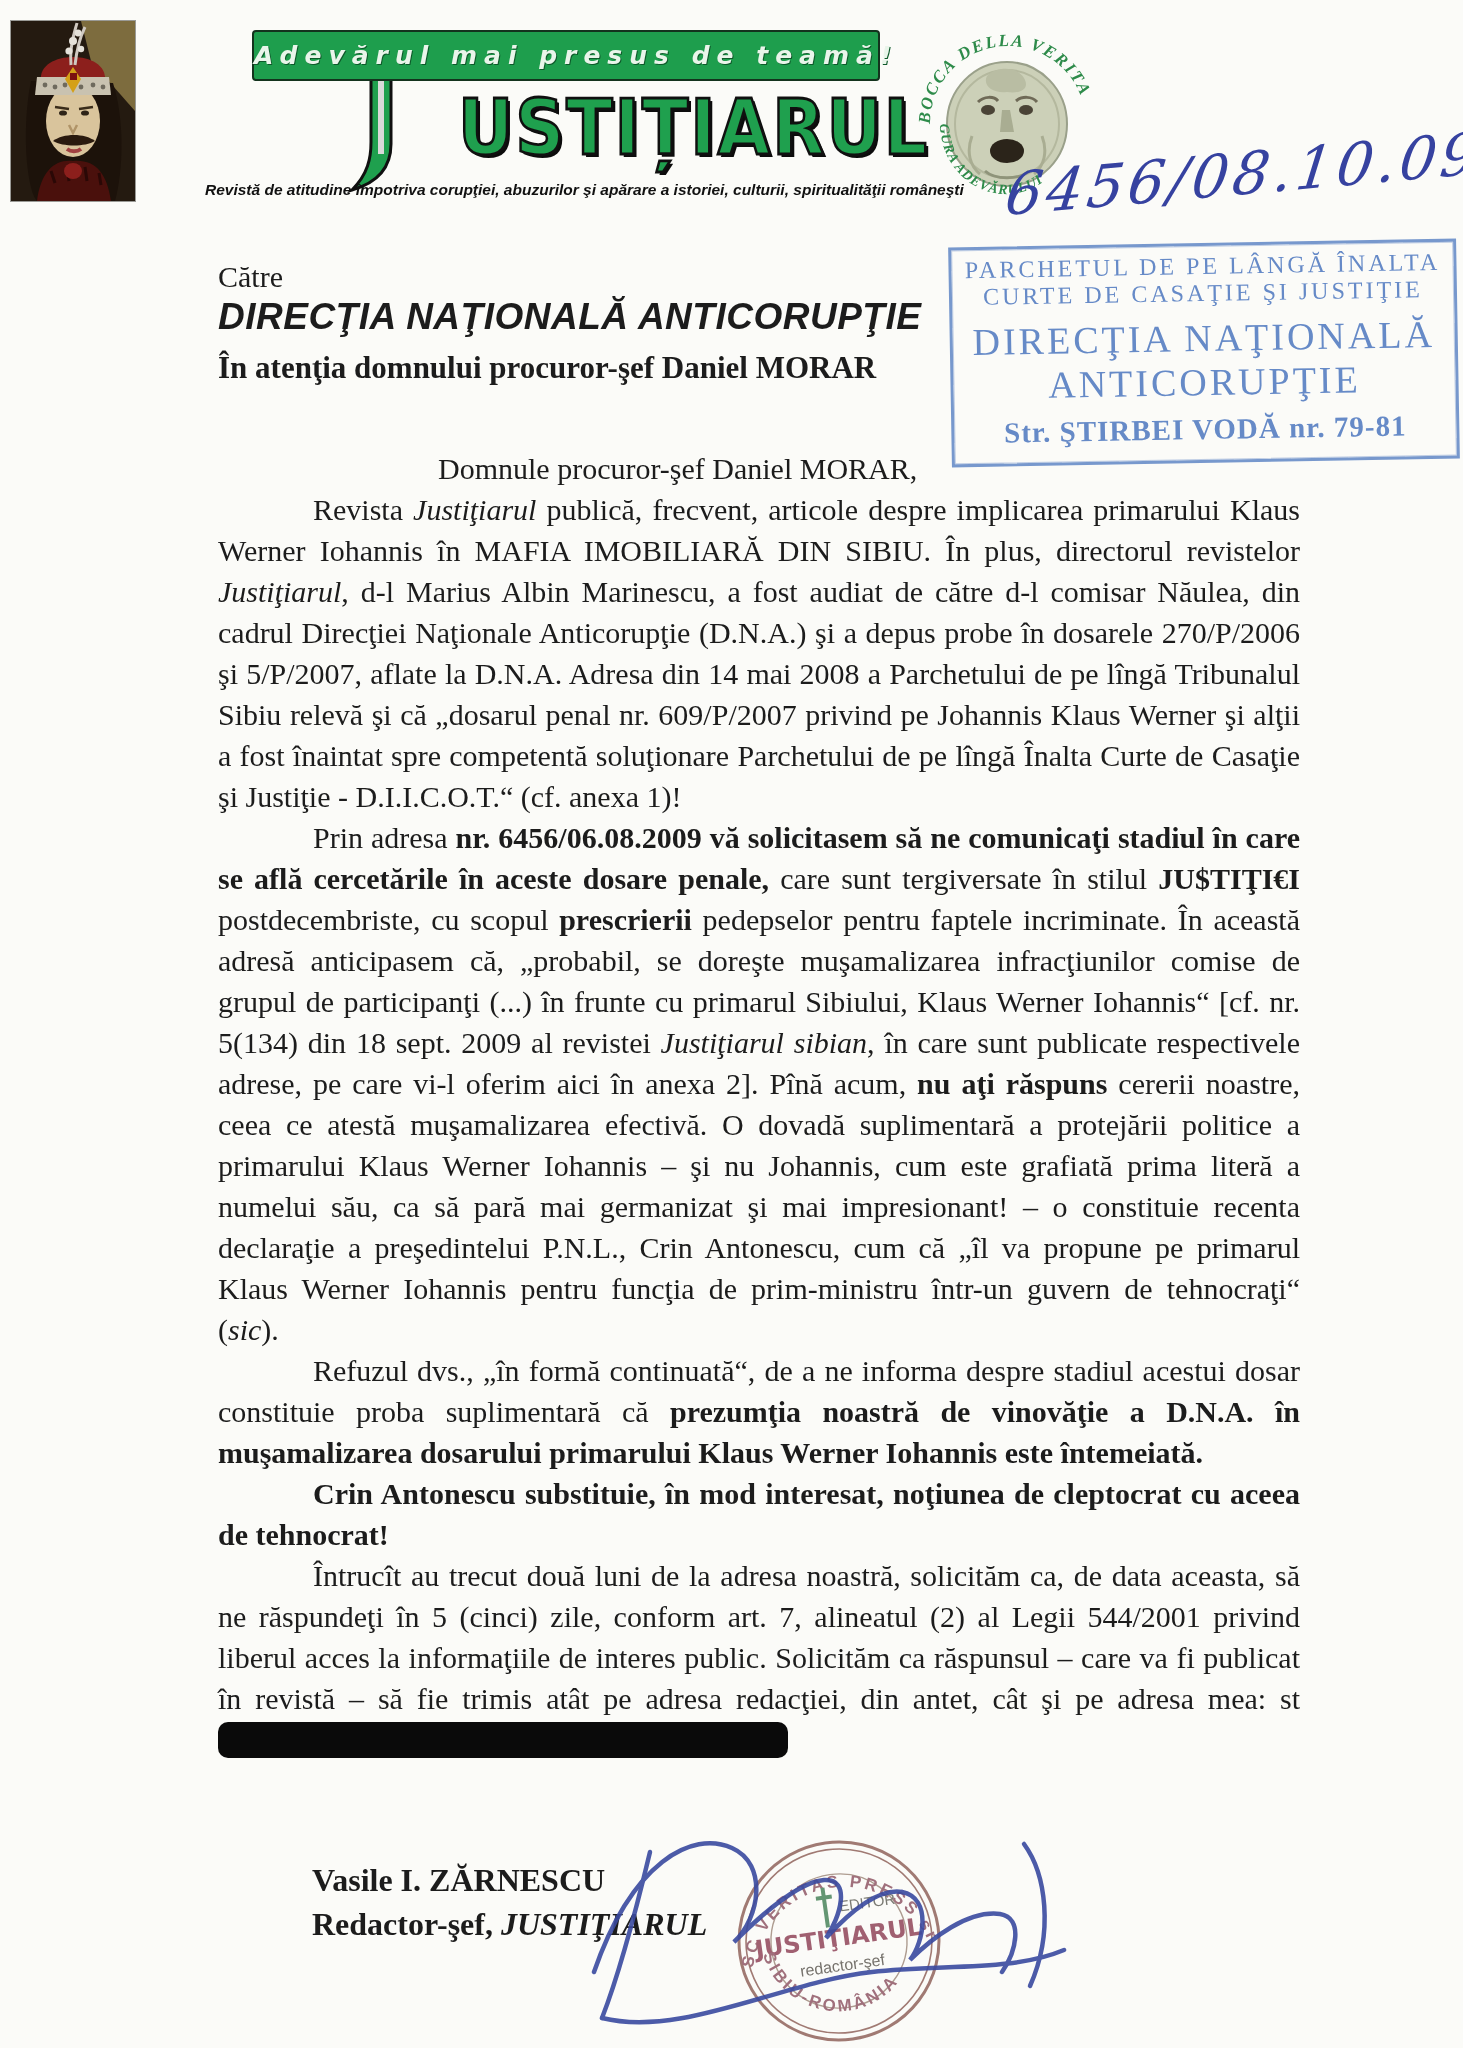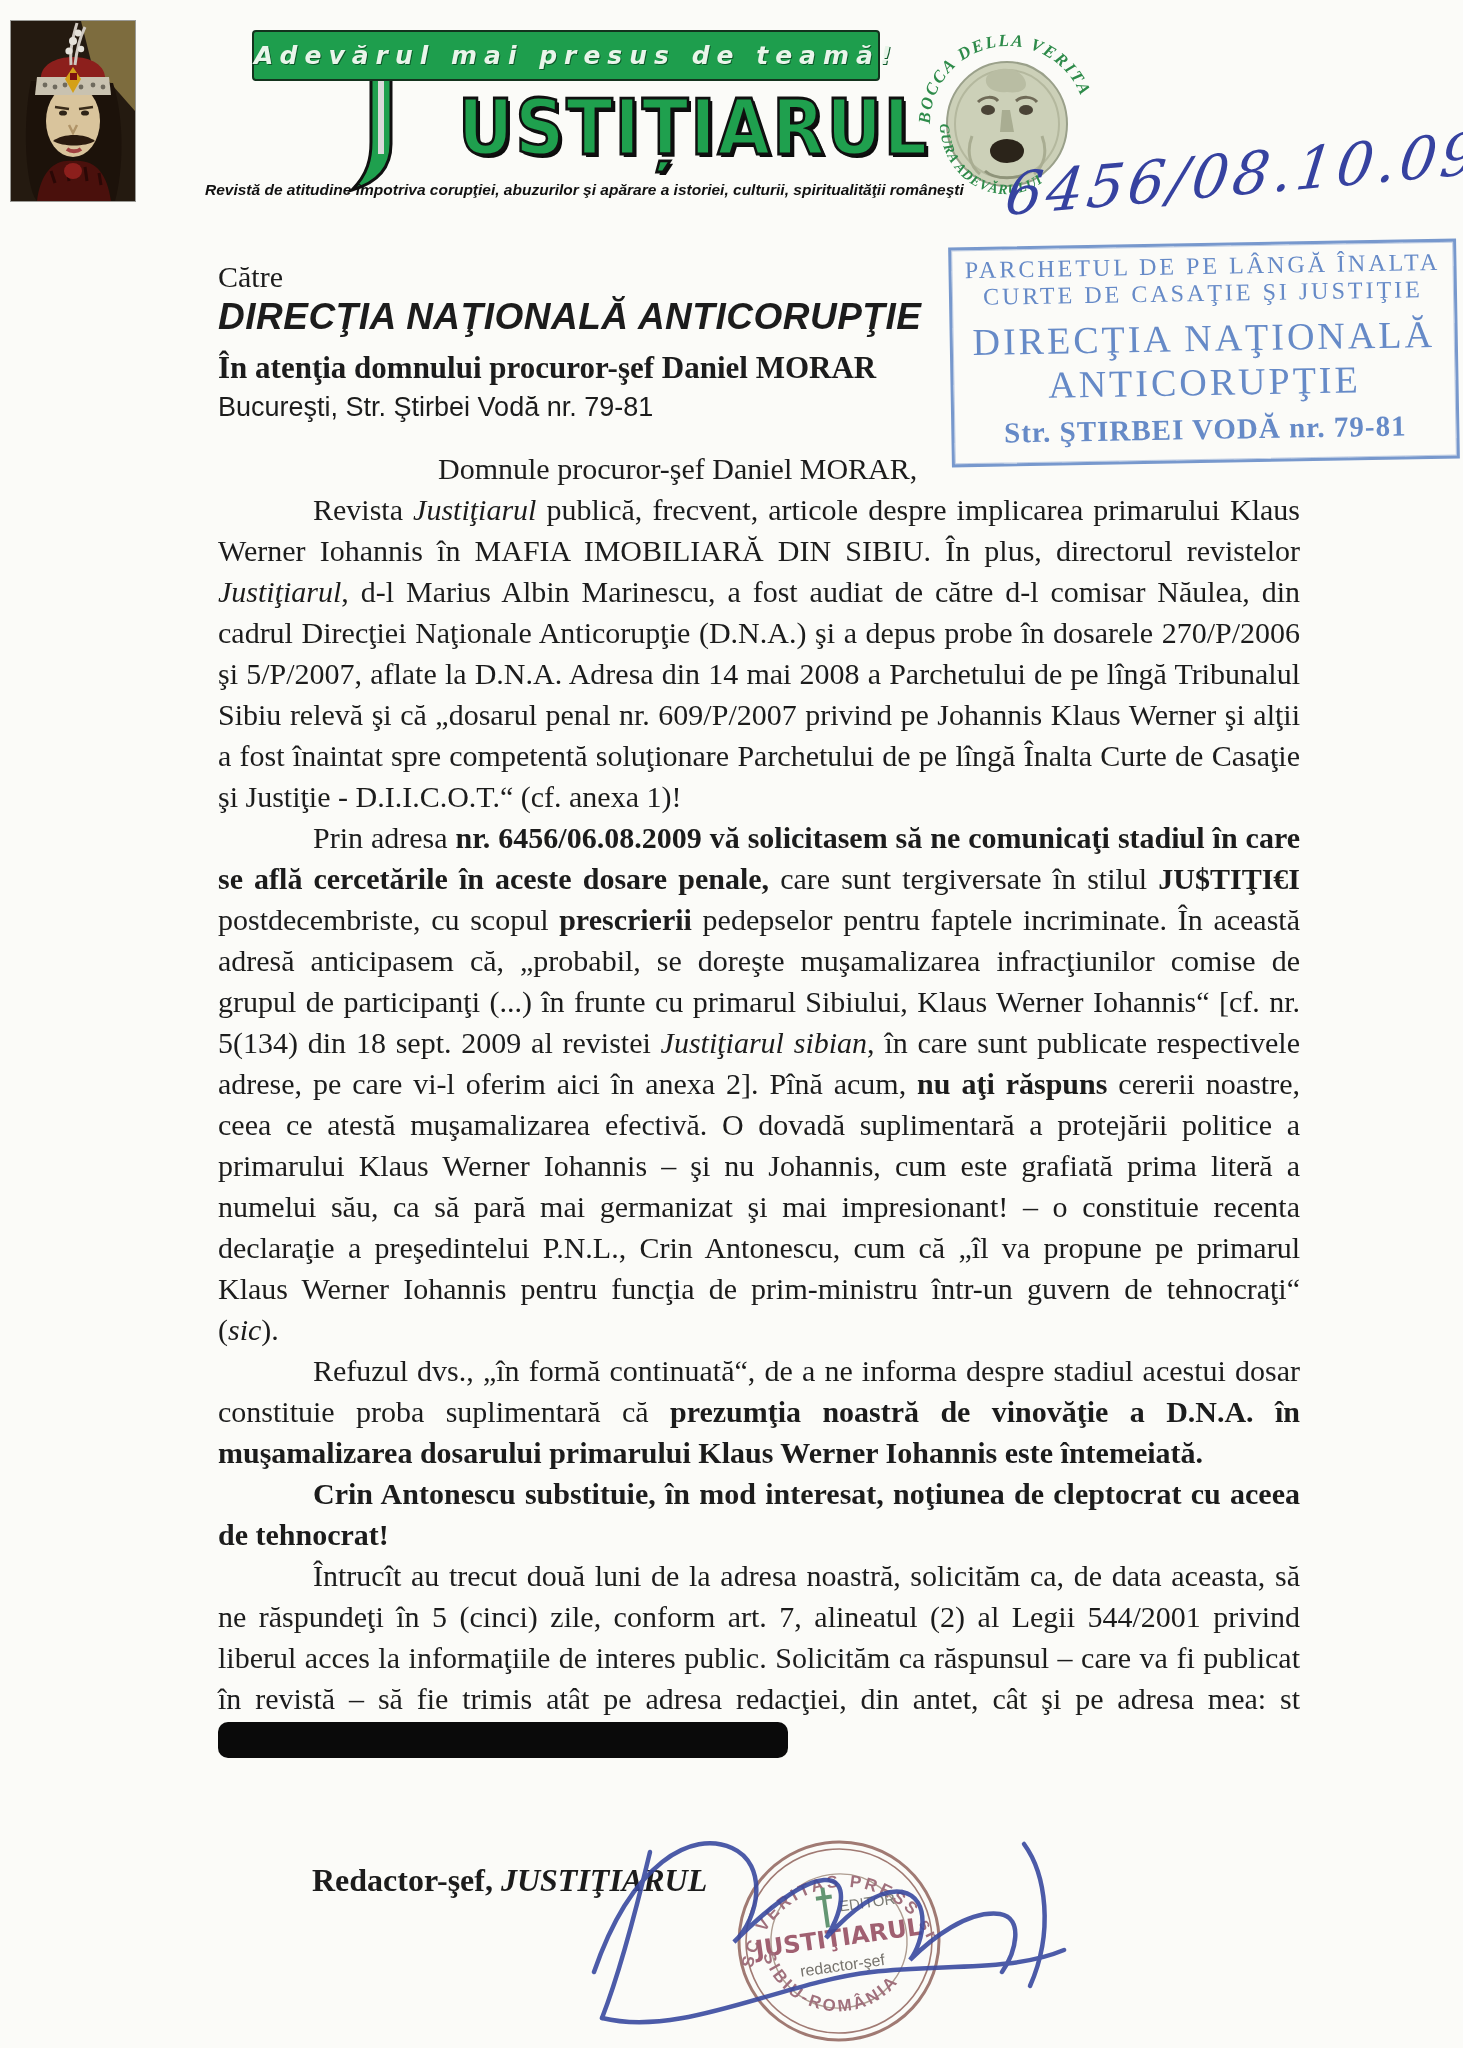--- a/index.html
+++ b/index.html
@@ -143,32 +143,32 @@
     <div class="s1">PARCHETUL DE PE LÂNGĂ ÎNALTA</div>
     <div class="s2">CURTE DE CASAŢIE ŞI JUSTIŢIE</div>
     <div class="s3">DIRECŢIA NAŢIONALĂ</div>
     <div class="s4">ANTICORUPŢIE</div>
     <div class="s5">Str. ŞTIRBEI VODĂ nr. 79-81</div>
   </div>
 
   <div class="to-label">Către</div>
   <div class="rec-org">DIRECŢIA NAŢIONALĂ ANTICORUPŢIE</div>
   <div class="rec-att">În atenţia domnului procuror-şef Daniel MORAR</div>
-  <div class="rec-addr">Bucureşti, Str. Ştirbei Vodă nr. 79-81</div>
 
   <div class="letter-body">
       <p class="salutation"><span>Domnule procuror-şef Daniel MORAR,</span></p>
       <p><span>Revista </span><span class="i">Justiţiarul</span><span> publică, frecvent, articole despre implicarea primarului Klaus Werner Iohannis în MAFIA IMOBILIARĂ DIN SIBIU. În plus, directorul revistelor </span><span class="i">Justiţiarul</span><span>, d-l Marius Albin Marinescu, a fost audiat de către d-l comisar Năulea, din cadrul Direcţiei Naţionale Anticorupţie (D.N.A.) şi a depus probe în dosarele 270/P/2006 şi 5/P/2007, aflate la D.N.A. Adresa din 14 mai 2008 a Parchetului de pe lîngă Tribunalul Sibiu relevă şi că „dosarul penal nr. 609/P/2007 privind pe Johannis Klaus Werner şi alţii a fost înaintat spre competentă soluţionare Parchetului de pe lîngă Înalta Curte de Casaţie şi Justiţie - D.I.I.C.O.T.“ (cf. anexa 1)!</span></p>
       <p><span>Prin adresa </span><span class="b">nr. 6456/06.08.2009 vă solicitasem să ne comunicaţi stadiul în care se află cercetările în aceste dosare penale,</span><span> care sunt tergiversate în stilul </span><span class="b">JU$TIŢI€I</span><span> postdecembriste, cu scopul </span><span class="b">prescrierii</span><span> pedepselor pentru faptele incriminate. În această adresă anticipasem că, „probabil, se doreşte muşamalizarea infracţiunilor comise de grupul de participanţi (...) în frunte cu primarul Sibiului, Klaus Werner Iohannis“ [cf. nr. 5(134) din 18 sept. 2009 al revistei </span><span class="i">Justiţiarul sibian</span><span>, în care sunt publicate respectivele adrese, pe care vi-l oferim aici în anexa 2]. Pînă acum, </span><span class="b">nu aţi răspuns</span><span> cererii noastre, ceea ce atestă muşamalizarea efectivă. O dovadă suplimentară a protejării politice a primarului Klaus Werner Iohannis – şi nu Johannis, cum este grafiată prima literă a numelui său, ca să pară mai germanizat şi mai impresionant! – o constituie recenta declaraţie a preşedintelui P.N.L., Crin Antonescu, cum că „îl va propune pe primarul Klaus Werner Iohannis pentru funcţia de prim-ministru într-un guvern de tehnocraţi“ (</span><span class="i">sic</span><span>).</span></p>
       <p><span>Refuzul dvs., „în formă continuată“, de a ne informa despre stadiul acestui dosar constituie proba suplimentară că </span><span class="b">prezumţia noastră de vinovăţie a D.N.A. în muşamalizarea dosarului primarului Klaus Werner Iohannis este întemeiată.</span></p>
       <p><span class="b">Crin Antonescu substituie, în mod interesat, noţiunea de cleptocrat cu aceea de tehnocrat!</span></p>
       <p><span>Întrucît au trecut două luni de la adresa noastră, solicităm ca, de data aceasta, să ne răspundeţi în 5 (cinci) zile, conform art. 7, alineatul (2) al Legii 544/2001 privind liberul acces la informaţiile de interes public. Solicităm ca răspunsul – care va fi publicat în revistă – să fie trimis atât pe adresa redacţiei, din antet, cât şi pe adresa mea: st</span><span class="redaction"></span></p>
     </div>
 
   <div class="sig-block">
+    <div>Vasile I. ZĂRNESCU</div>
     <div><span>Redactor-şef, </span><span class="mag">JUSTIŢIARUL</span></div>
   </div>
 
   <svg class="round-stamp" viewBox="0 0 258 214">
     <defs>
       <path id="rsTop" d="M 40,122 A 92,92 0 0 1 218,122"></path>
       <path id="rsBot" d="M 52,110 A 78,80 0 0 0 206,110"></path>
     </defs>
     <g transform="rotate(-8 129 107)">
       <ellipse cx="129" cy="107" rx="100" ry="99" fill="none" stroke="#8a5a52" stroke-width="3"></ellipse>

